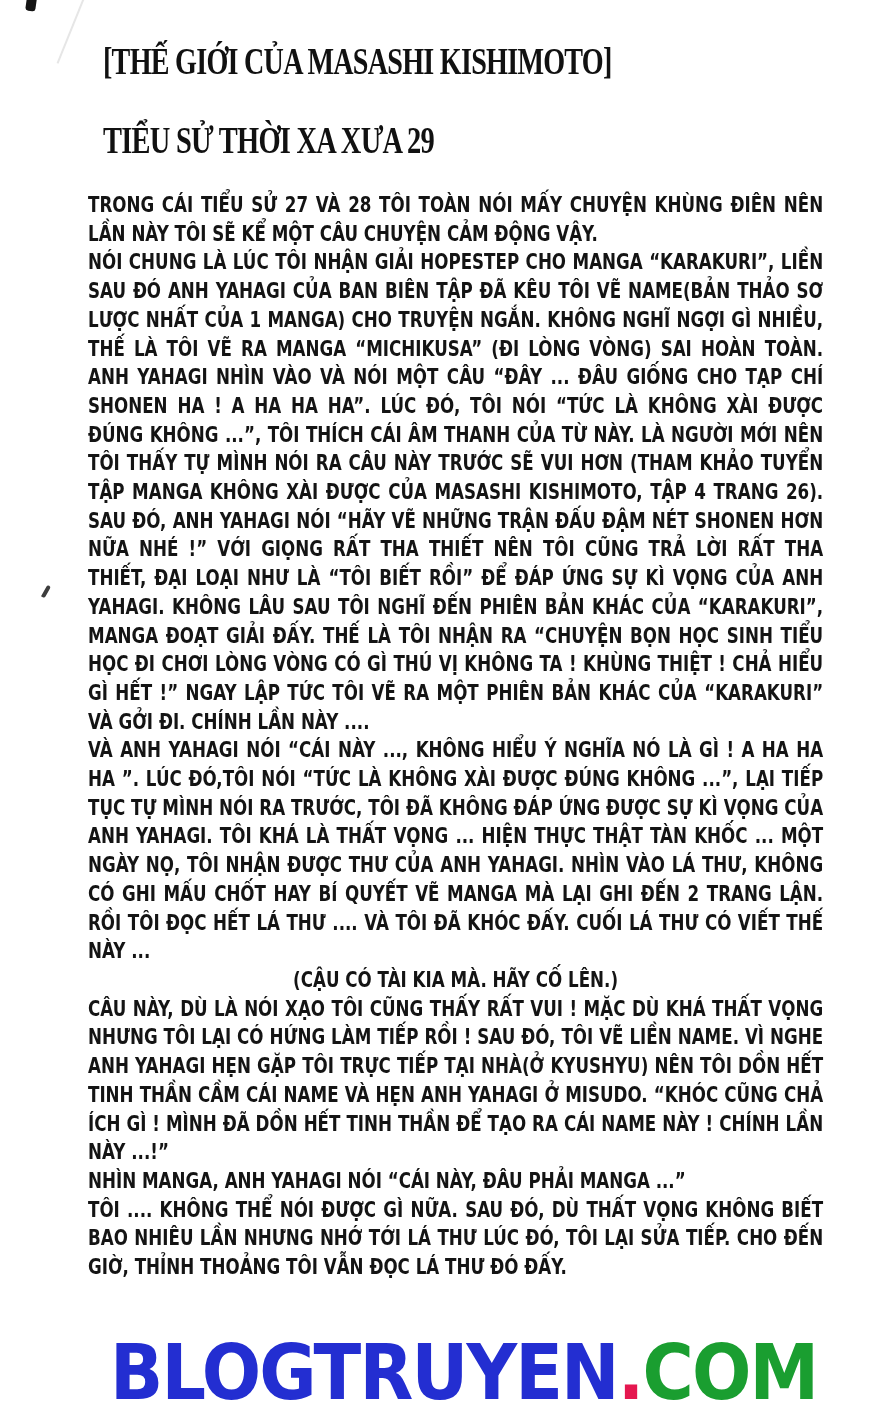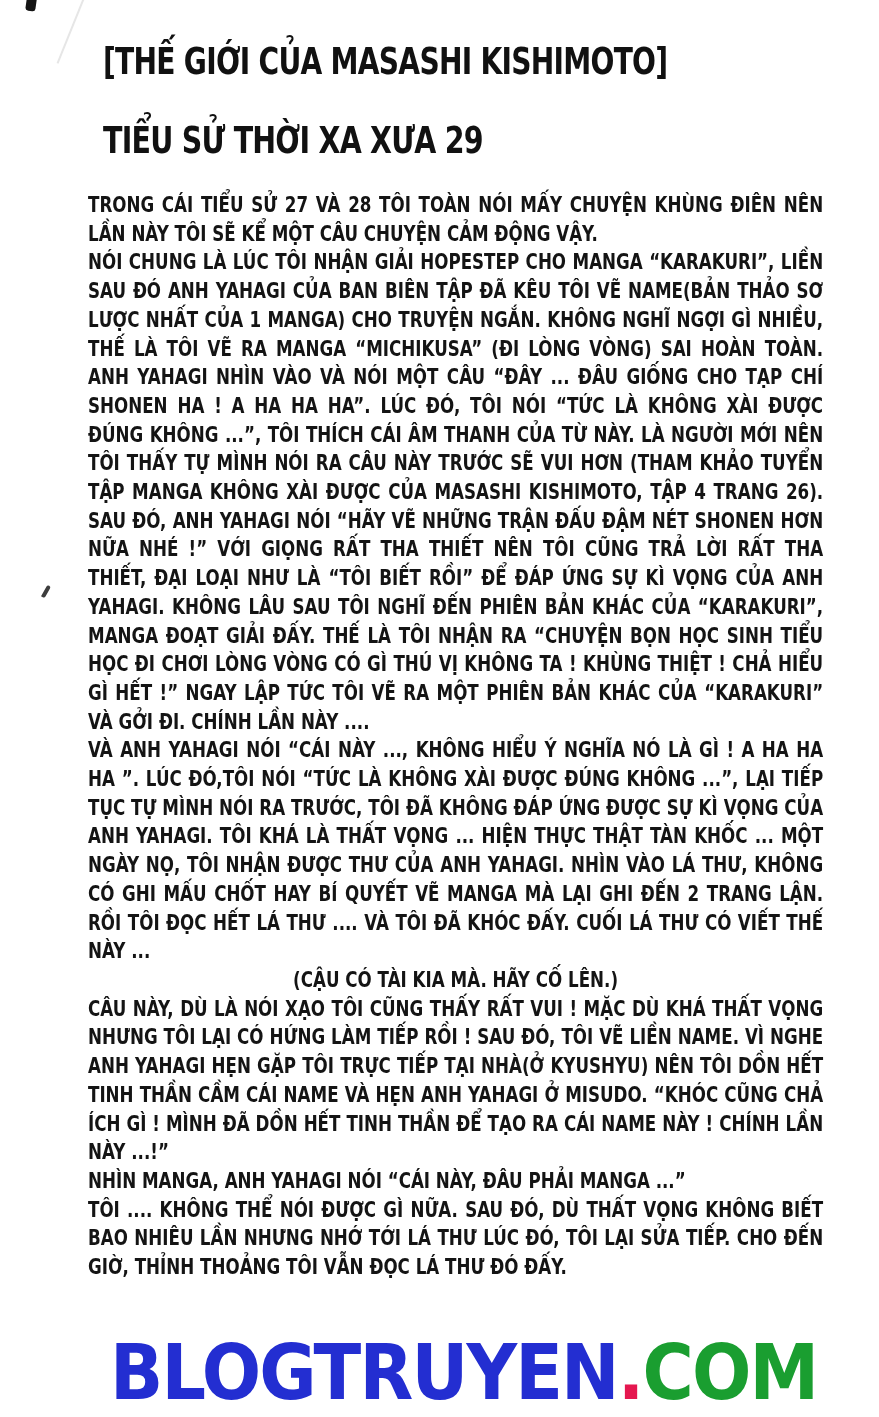--- a/index.html
+++ b/index.html
@@ -31,21 +31,21 @@
   .artifact-comma {
     position: absolute; left: 44px; top: 585px;
     width: 4px; height: 13px;
     background: #3d3d3d;
     border-radius: 2px 2px 2px 0;
     transform: rotate(30deg);
   }
 
   
   .header-block {
-    position: absolute; left: 103px; top: 36px;
+    position: absolute; left: 103px; top: 36px; font-family: Liberation Serif, serif;
   }
   .series-title {
     font-size: 38px;
     font-weight: bold;
     line-height: 50px;
     white-space: nowrap;
     transform: scaleX(0.74);
     transform-origin: 0 0;
     letter-spacing: -1px;
     color: #111111;

